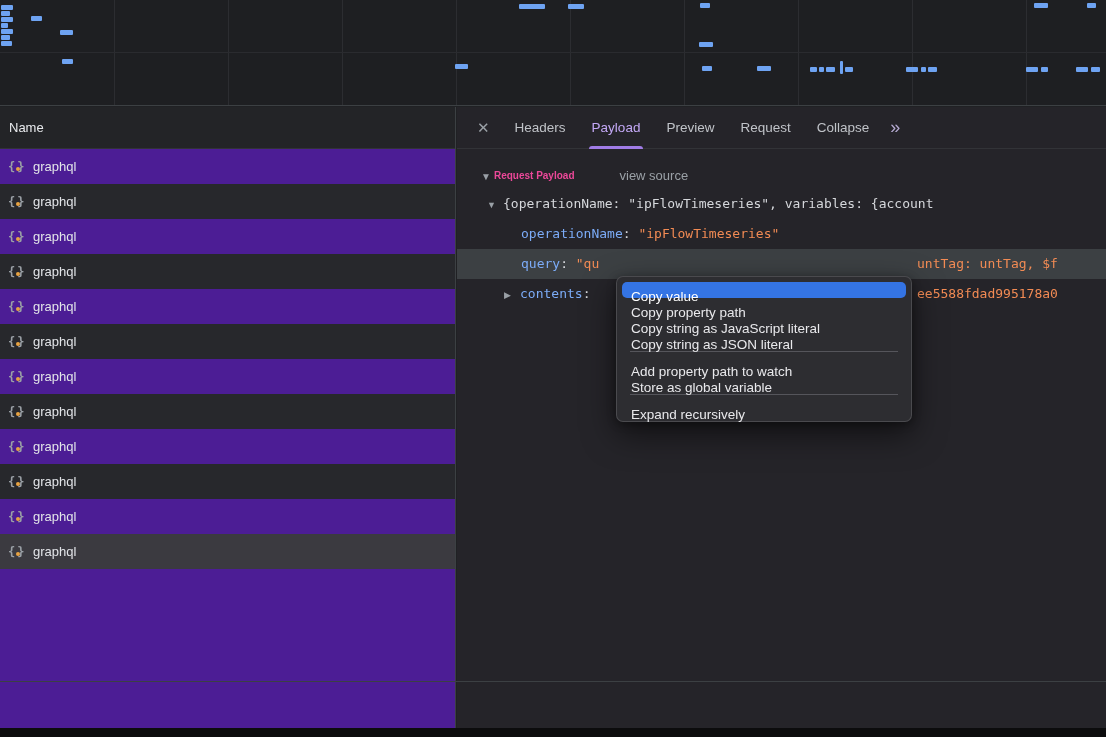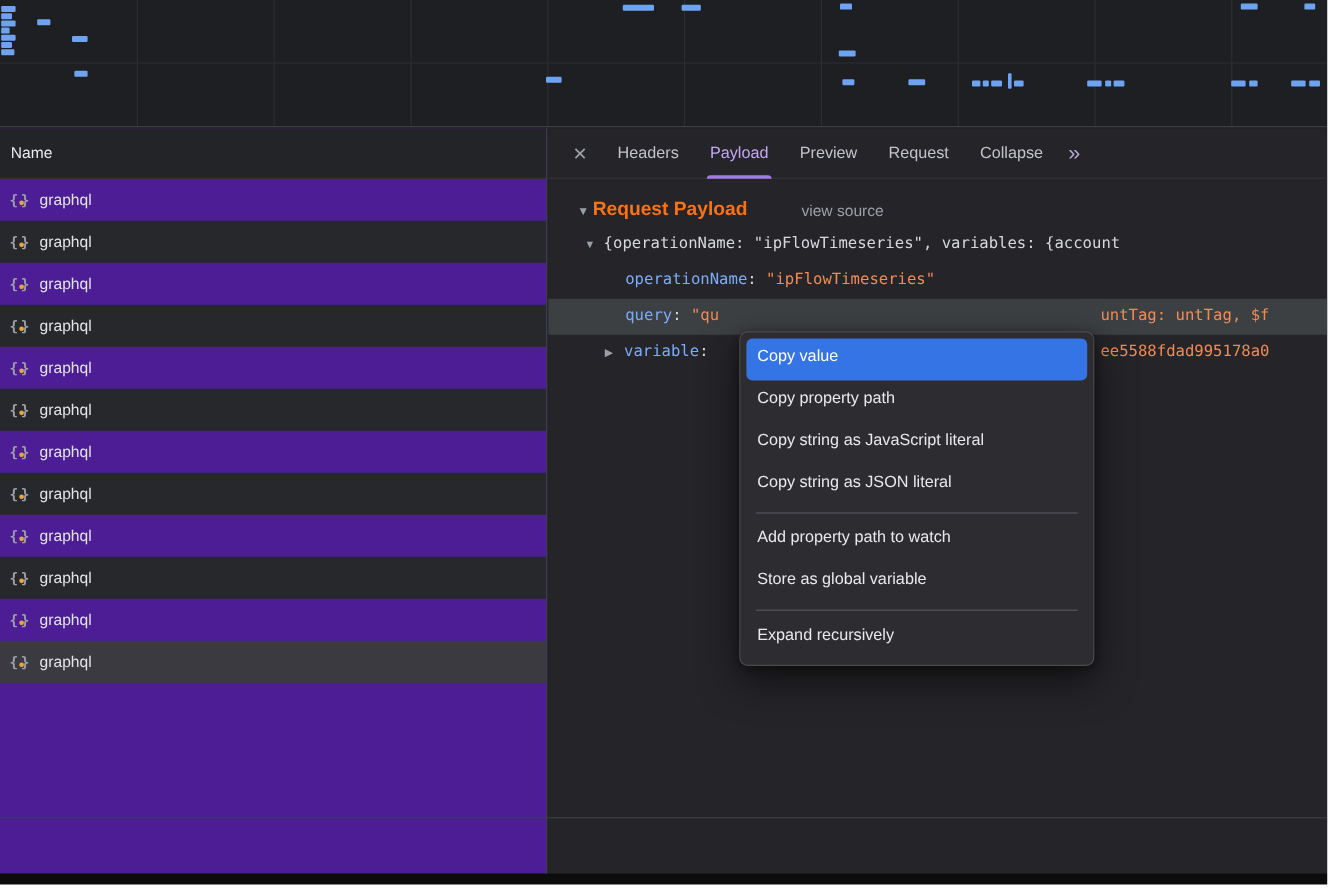--- a/index.html
+++ b/index.html
@@ -43,21 +43,21 @@
   .tab.active { color:var(--tab-accent-text,#c3a8f5); }
   .tab.active::after { content:""; position:absolute; left:10px; right:10px; bottom:0;
                        height:3px; border-radius:3px 3px 0 0;
                        background:var(--tab-accent,#a07ce6); }
   .tab-overflow { color:#b3a8cf; font-size:18px; margin-left:8px; letter-spacing:-1px; }
 
   .payload { position:relative; width:100%; }
   .section-row { display:flex; align-items:center; height:28px; margin-top:12px;
                  padding-left:24px; }
   .tri-section::before { content:"▼"; color:#9aa0a6; font-size:10px; margin-right:3px; }
-  .section-title { font-size:16px; font-weight:bold; color:#f97316; }
+  .section-title { font-size:10px; font-weight:bold; color:#ec4899; }
   .view-source { margin-left:45px; font-size:13px; color:#9aa0a6; }
 
   .tree-row { position:relative; height:30px; line-height:30px; white-space:nowrap;
               overflow:hidden; font-family:"DejaVu Sans Mono", monospace; font-size:13px; }
   .tree-row.selected { background:#3c4043; }
   .tri { display:inline-block; width:16px; color:#9aa0a6; font-size:9px;
          font-family:"Liberation Sans", sans-serif; }
   .row-root { padding-left:30px; }
   .row-child { padding-left:64px; }
   .row-expand { padding-left:47px; }
@@ -66,21 +66,21 @@
   .mono-key::after { content:": "; color:#d6d8dc; white-space:pre; }
   .mono-str { color:var(--json-string,#f28b54); }
   .frag { position:absolute; left:460px; top:0; line-height:30px; }
 
   
   .context-menu { position:absolute; left:616px; top:276px; width:296px;
                   background:#2d2d31; border:1px solid rgba(255,255,255,0.14);
                   border-radius:7px; padding:5px 0; z-index:100;
                   box-shadow:0 12px 32px rgba(0,0,0,0.55), 0 2px 8px rgba(0,0,0,0.35);
                   font-size:13.5px; color:#e9e9ec; }
-  .menu-item { height:35px; line-height:29px; margin:0 5px; padding:0 9px;
+  .menu-item { height:16px; line-height:29px; margin:0 5px; padding:0 9px;
                border-radius:5px; white-space:nowrap; }
   .menu-item.highlighted { background:var(--menu-highlight,#3474e4); color:#ffffff; }
   .menu-divider { height:1px; background:#55555b; margin:5px 13px; }
 
   
   .footer-line { position:absolute; left:0; right:0; top:681px; height:1px;
                  background:#3c4043; z-index:5; }
   .bottom-bar { position:absolute; left:0; right:0; bottom:0; height:9px;
                 background:#0c0c0d; z-index:6; }
 </style>
@@ -219,21 +219,21 @@
         <div class="tree-row row-child">
           <span class="mono-key">operationName</span><span class="mono-str">"ipFlowTimeseries"</span>
         </div>
 
         <div class="tree-row row-child selected">
           <span class="mono-key">query</span><span class="mono-str">"qu</span>
           <span class="mono-str frag">untTag: untTag, $f</span>
         </div>
 
         <div class="tree-row row-expand">
-          <span class="tri">▶</span><span class="mono-key">variable</span>
+          <span class="tri">▶</span><span class="mono-key">contents</span>
           <span class="mono-str frag">ee5588fdad995178a0</span>
         </div>
       </div>
     </div>
   </div>
 
   <div class="footer-line"></div>
   <div class="bottom-bar"></div>
 
   <div class="context-menu">

